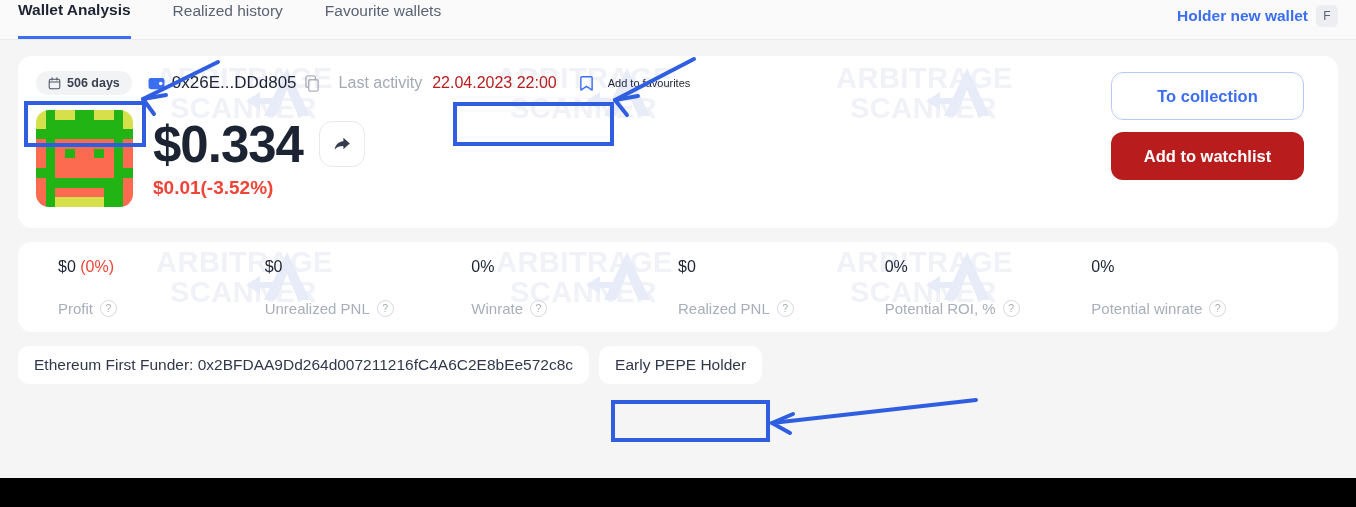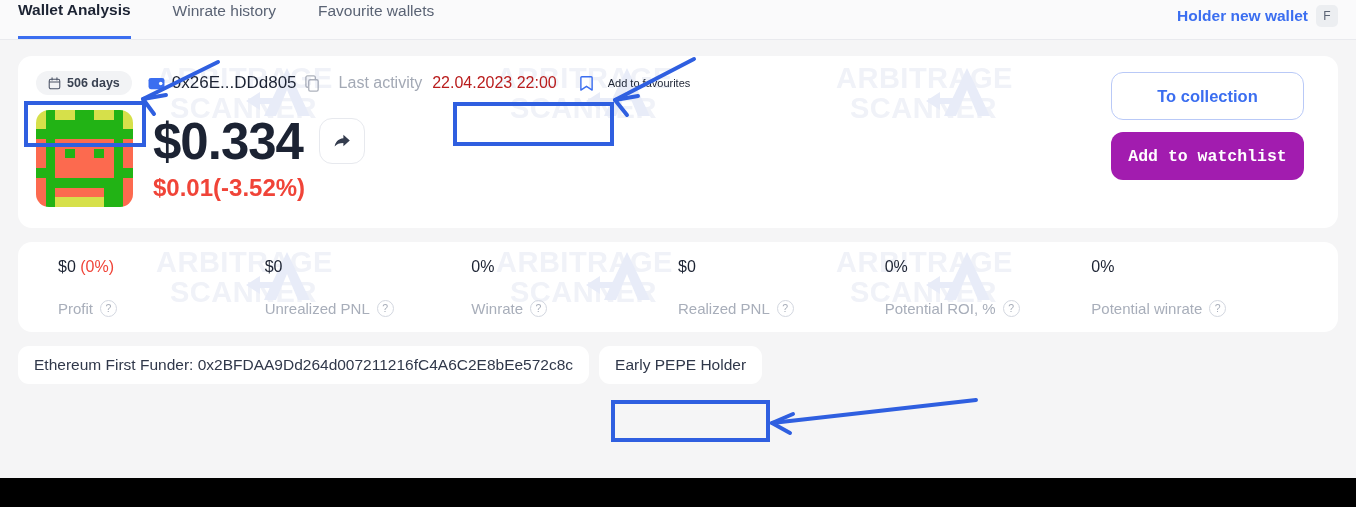--- a/index.html
+++ b/index.html
@@ -166,21 +166,21 @@
   }
   .share-btn {
     width: 46px; height: 46px;
     border: 1px solid #e7e9ee;
     border-radius: 13px;
     background: #fff;
     display: flex; align-items: center; justify-content: center;
     cursor: pointer;
   }
   .change {
-    font-size: 24px;
+    font-size: 19px;
     font-weight: 700;
     color: #f04438;
     margin-top: 4px;
   }
 
   .hc-actions {
     position: absolute;
     right: 34px; top: 16px;
     display: flex; flex-direction: column; gap: 12px;
     z-index: 3;
@@ -194,23 +194,22 @@
     cursor: pointer;
     border: none;
     font-family: inherit;
   }
   .btn-outline {
     background: #fff;
     color: #3b6ef0;
     border: 1px solid #b9c9f7;
   }
   .btn-primary {
-    background: #a21caf;
+    background: #b91c1c;
     color: #fff;
-    font-family: Liberation Mono, monospace;
   }
 
   
   #stats-card { height: 90px; margin-top: 14px; }
   .stats-inner {
     position: relative;
     height: 100%;
     display: flex;
     align-items: center;
     padding: 0 40px 0 40px;
@@ -271,21 +270,21 @@
     width: 1356px; height: 29px;
     background: #000;
   }
 </style>
 </head>
 <body>
 
 <div class="topbar">
   <div class="tabs">
     <div class="tab active">Wallet Analysis</div>
-    <div class="tab">Winrate history</div>
+    <div class="tab">Realized history</div>
     <div class="tab">Favourite wallets</div>
   </div>
   <div class="topbar-right">
     <span class="search-link">Holder new wallet</span>
     <span class="kbd">F</span>
   </div>
 </div>
 
 <div class="page">
 

